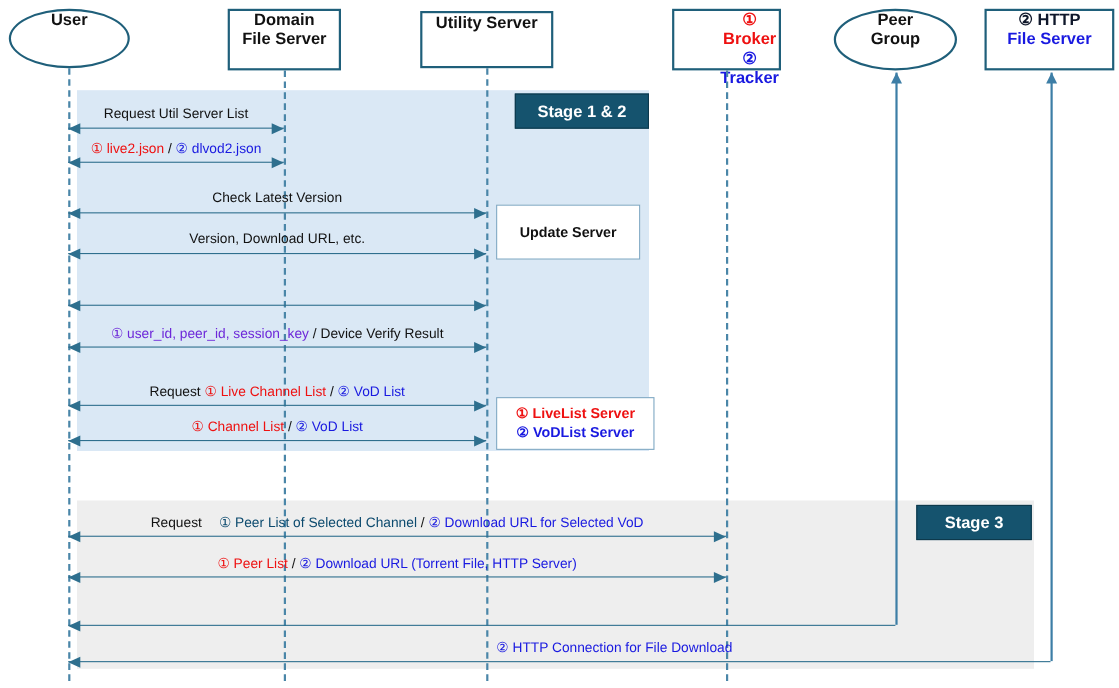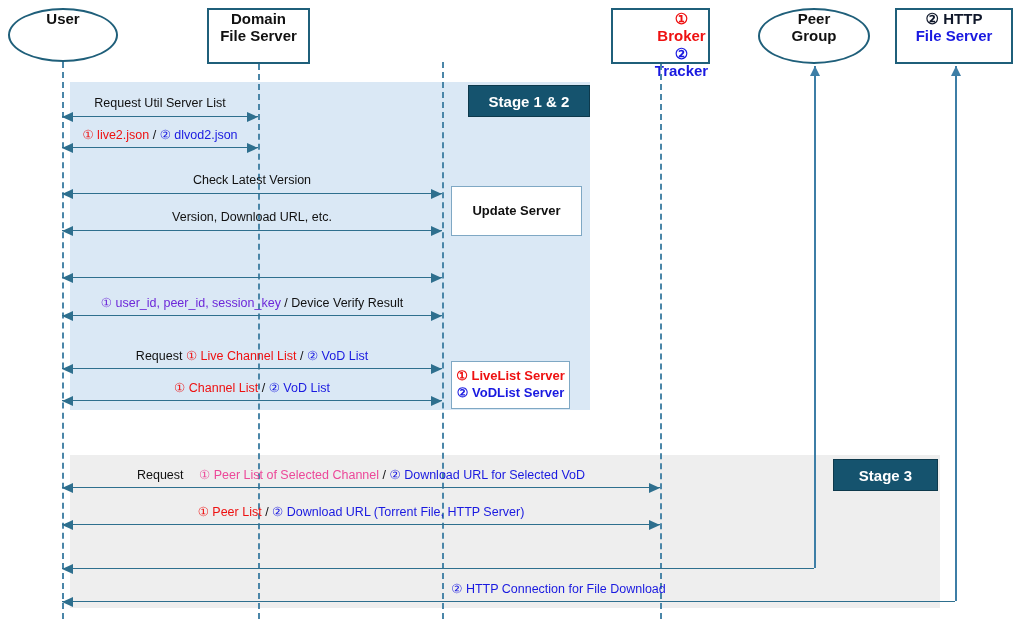--- a/index.html
+++ b/index.html
@@ -84,20 +84,25 @@
       <div>
         <div style="color: rgb(17, 17, 17);">User</div>
       </div>
     </div>
     <div class="node rect" style="left: 207px; top: 8px; width: 103px; height: 56px;">
       <div>
         <div style="color: rgb(17, 17, 17);">Domain</div>
         <div style="color: rgb(17, 17, 17);">File Server</div>
       </div>
     </div>
+    <div class="node rect" style="left: 382px; top: 10px; width: 121px; height: 52px;">
+      <div>
+        <div style="color: rgb(17, 17, 17);">Utility Server</div>
+      </div>
+    </div>
     <div class="node rect" style="left: 611px; top: 8px; width: 99px; height: 56px; padding-left: 42px;">
       <div>
         <div style="color: rgb(238, 17, 17);">① Broker</div>
         <div style="color: rgb(25, 25, 224);">② Tracker</div>
       </div>
     </div>
     <div class="node ellipse" style="left: 758px; top: 8px; width: 112px; height: 56px;">
       <div>
         <div style="color: rgb(17, 17, 17);">Peer</div>
         <div style="color: rgb(17, 17, 17);">Group</div>
@@ -140,21 +145,21 @@
     <div class="arrowhead left" style="left: 62px; top: 363.8px;"></div>
     <div class="arrowhead right" style="left: 431px; top: 363.8px;"></div>
     <div class="mlabel" style="left: 252px; top: 348px;"><span><span style="color: rgb(17, 17, 17);">Request </span><span style="color: rgb(238, 17, 17);">① Live Channel List</span><span style="color: rgb(17, 17, 17);"> / </span><span style="color: rgb(25, 25, 224);">② VoD List</span></span></div>
     <div class="msg" style="left: 62px; top: 400px; width: 380px;"></div>
     <div class="arrowhead left" style="left: 62px; top: 395.8px;"></div>
     <div class="arrowhead right" style="left: 431px; top: 395.8px;"></div>
     <div class="mlabel" style="left: 252px; top: 380px;"><span><span style="color: rgb(238, 17, 17);">① Channel List</span><span style="color: rgb(17, 17, 17);"> / </span><span style="color: rgb(25, 25, 224);">② VoD List</span></span></div>
     <div class="msg" style="left: 62px; top: 487px; width: 598px;"></div>
     <div class="arrowhead left" style="left: 62px; top: 482.8px;"></div>
     <div class="arrowhead right" style="left: 649px; top: 482.8px;"></div>
-    <div class="mlabel" style="left: 361px; top: 467px;"><span><span style="color: rgb(17, 17, 17);">Request </span><span style="color: #ec4899; margin-left: 12px;">① Peer List of Selected Channel</span><span style="color: rgb(17, 17, 17);"> / </span><span style="color: rgb(25, 25, 224);">② Download URL for Selected VoD</span></span></div>
+    <div class="mlabel" style="left: 361px; top: 467px;"><span><span style="color: rgb(17, 17, 17);">Request </span><span style="color: #0c4a6e; margin-left: 12px;">① Peer List of Selected Channel</span><span style="color: rgb(17, 17, 17);"> / </span><span style="color: rgb(25, 25, 224);">② Download URL for Selected VoD</span></span></div>
     <div class="msg" style="left: 62px; top: 524px; width: 598px;"></div>
     <div class="arrowhead left" style="left: 62px; top: 519.8px;"></div>
     <div class="arrowhead right" style="left: 649px; top: 519.8px;"></div>
     <div class="mlabel" style="left: 361px; top: 504px;"><span><span style="color: rgb(238, 17, 17);">① Peer List</span><span style="color: rgb(17, 17, 17);"> / </span><span style="color: rgb(25, 25, 224);">② Download URL (Torrent File, HTTP Server)</span></span></div>
     <div class="msg" style="left: 62px; top: 568px; width: 752px;"></div>
     <div class="arrowhead left" style="left: 62px; top: 563.8px;"></div>
     <div class="frame-line" style="left: 814px; top: 66px; width: 1.6px; height: 502px;"></div>
     <div class="arrowhead up" style="left: 809.8px; top: 66px;"></div>
     <div class="msg" style="left: 62px; top: 601px; width: 893px;"></div>
     <div class="arrowhead left" style="left: 62px; top: 596.8px;"></div>
@@ -163,17 +168,17 @@
     <div class="mlabel" style="left: 558.5px; top: 581px;"><span><span style="color: rgb(25, 25, 224);">② HTTP Connection for File Download</span></span></div>
     <div class="chip" style="left: 468px; top: 85px; width: 122px; height: 32px;">
       <span>Stage 1 &amp; 2</span>
     </div>
     <div class="chip" style="left: 833px; top: 459px; width: 105px; height: 32px;">
       <span>Stage 3</span>
     </div>
     <div class="svrbox" style="left: 451px; top: 186px; width: 131px; height: 50px;">
       <div class="ln" style="color: rgb(17, 17, 17);">Update Server</div>
     </div>
-    <div class="svrbox" style="left: 451px; top: 361px; width: 119px; height: 48px;">
+    <div class="svrbox" style="left: 451px; top: 361px; width: 144px; height: 48px;">
       <div class="ln" style="color: rgb(238, 17, 17);">① LiveList Server</div>
       <div class="ln" style="color: rgb(25, 25, 224);">② VoDList Server</div>
     </div>
   </div>
 
 </body></html>

